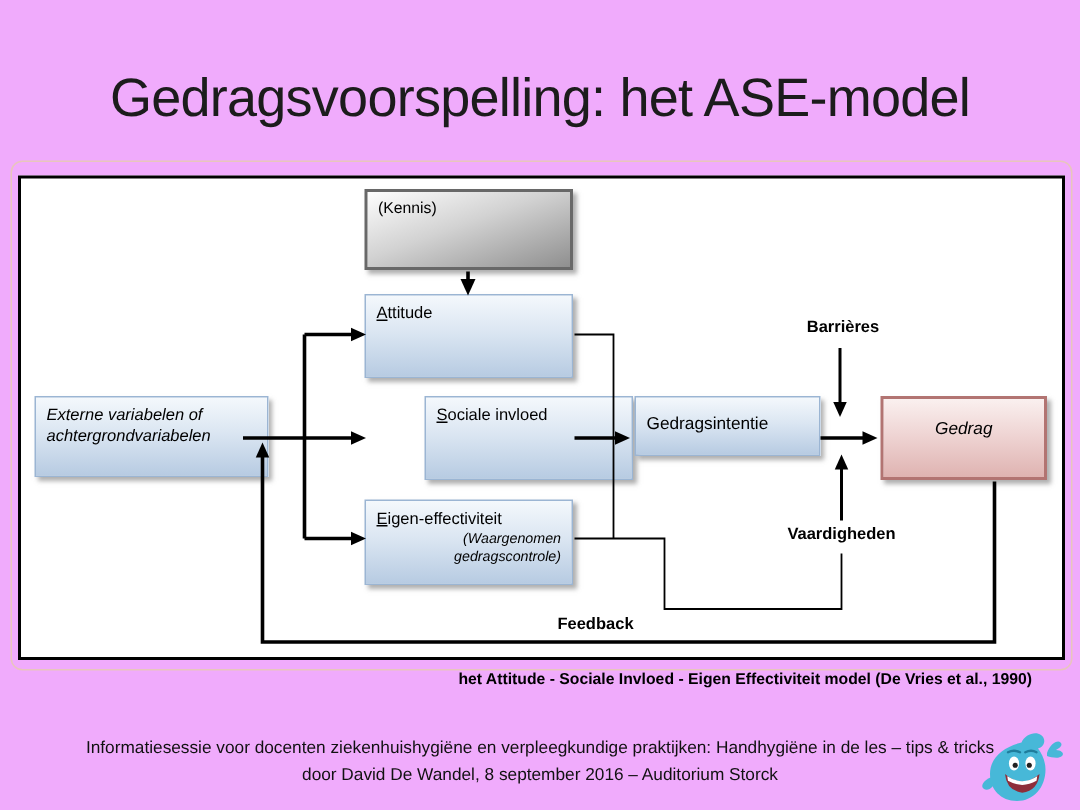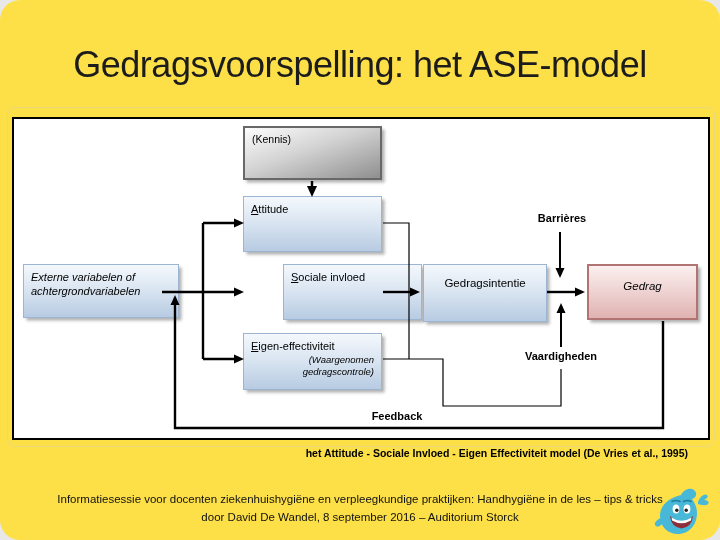--- a/index.html
+++ b/index.html
@@ -1,18 +1,18 @@
 <!DOCTYPE html>
 <html><head>
 <meta charset="utf-8">
 <style>
   html,body { margin:0; padding:0; background:#e8e8e8; }
   .slide {
-    position:relative; width:720px; height:540px; background:#fde047;
-    overflow:hidden; font-family:"Liberation Sans", sans-serif; color:#000;border-radius:20px;
+    position:relative; width:720px; height:540px; background:#f0abfc;
+    overflow:hidden; font-family:"Liberation Sans", sans-serif; color:#000;
   }
   .title {
     position:absolute; left:0; right:0; top:44px; text-align:center;
     font-size:36px; font-weight:400; color:#1c1c1c; letter-spacing:-0.5px;
   }
   .gold-frame {
     position:absolute; left:7px; top:107px; width:706px; height:338px;
     border:1px solid #e3d49a; border-radius:8px; opacity:.65;
   }
   .panel {
@@ -34,21 +34,21 @@
   .pink {
     background:linear-gradient(to bottom,#faf0ef 0%,#efd5d4 45%,#dfb3b1 100%);
     border:2px solid #b27472;
   }
   .ul-first::first-letter { text-decoration:underline; }
   .box-kennis   { left:243px; top:126px; width:139px; height:54px; font-size:10.5px; }
   .box-attitude { left:243px; top:196px; width:139px; height:56px; }
   .box-externe  { left:23px;  top:264px; width:156px; height:54px; font-style:italic; }
   .box-sociale  { left:243px; top:264px; width:139px; height:56px;margin-left:40px; }
   .box-eigen    { left:243px; top:333px; width:139px; height:57px; }
-  .box-intentie { left:423px; top:264px; width:124px; height:58px; text-align:center; padding-top:11px; font-size:11.5px; }
+  .box-intentie { left:423px; top:264px; width:124px; height:40px; text-align:left; padding-top:11px; font-size:11.5px; }
   .box-gedrag   { left:587px; top:264px; width:111px; height:56px; text-align:center; padding-top:13px; font-size:11.5px; font-style:italic; }
   .sub-label { font-style:italic; font-size:9.5px; line-height:1.25; margin-top:1px;text-align:right; }
   .conn { position:absolute; left:0; top:0; z-index:2; pointer-events:none; }
   .float-label {
     position:absolute; z-index:3; font-size:11px; font-weight:700; text-align:center;
   }
   .lbl-barrieres    { left:512px; top:212px; width:100px; }
   .lbl-vaardigheden { left:505px; top:350px; width:112px; background:#fff; }
   .lbl-feedback     { left:347px; top:410px; width:100px; }
   .caption {
@@ -128,21 +128,21 @@
       <polygon points="555.5,268 564.5,268 560,278"></polygon>
       <polygon points="556.5,313 565.5,313 561,303"></polygon>
       <polygon points="170.5,305 179.5,305 175,295"></polygon>
     </g>
   </svg>
 
   <div class="float-label lbl-barrieres">Barrières</div>
   <div class="float-label lbl-vaardigheden">Vaardigheden</div>
   <div class="float-label lbl-feedback">Feedback</div>
 
-  <div class="caption">het Attitude - Sociale Invloed - Eigen Effectiviteit model (De Vries et al., 1995)</div>
+  <div class="caption">het Attitude - Sociale Invloed - Eigen Effectiviteit model (De Vries et al., 1990)</div>
   <div class="footer footer-1">Informatiesessie voor docenten ziekenhuishygiëne en verpleegkundige praktijken: Handhygiëne in de les – tips &amp; tricks</div>
   <div class="footer footer-2">door David De Wandel, 8 september 2016 – Auditorium Storck</div>
 
   <svg class="mascot" viewBox="0 0 66 54">
     <path d="M48 16 C50 10 55 7 57 9 C59 11 56 13 54 14 C57 14 60 16 58 18 C56 20 51 19 48 18 Z" fill="#47b8d8"></path>
     <path d="M11 32 C6 34 3 38 6 40 C9 42 13 38 14 34 Z" fill="#47b8d8"></path>
     <path d="M31 9 C33 4 40 1 44 4 C48 7 46 12 42 13 C45 17 47 22 47 27 C47 39 39 48 28 48 C17 48 10 40 10 30 C10 19 19 12 31 9 Z" fill="#47b8d8"></path>
     <g>
       <ellipse cx="26" cy="23" rx="3.4" ry="4.6" fill="#fff"></ellipse>
       <ellipse cx="37" cy="23" rx="3.4" ry="4.6" fill="#fff"></ellipse>

